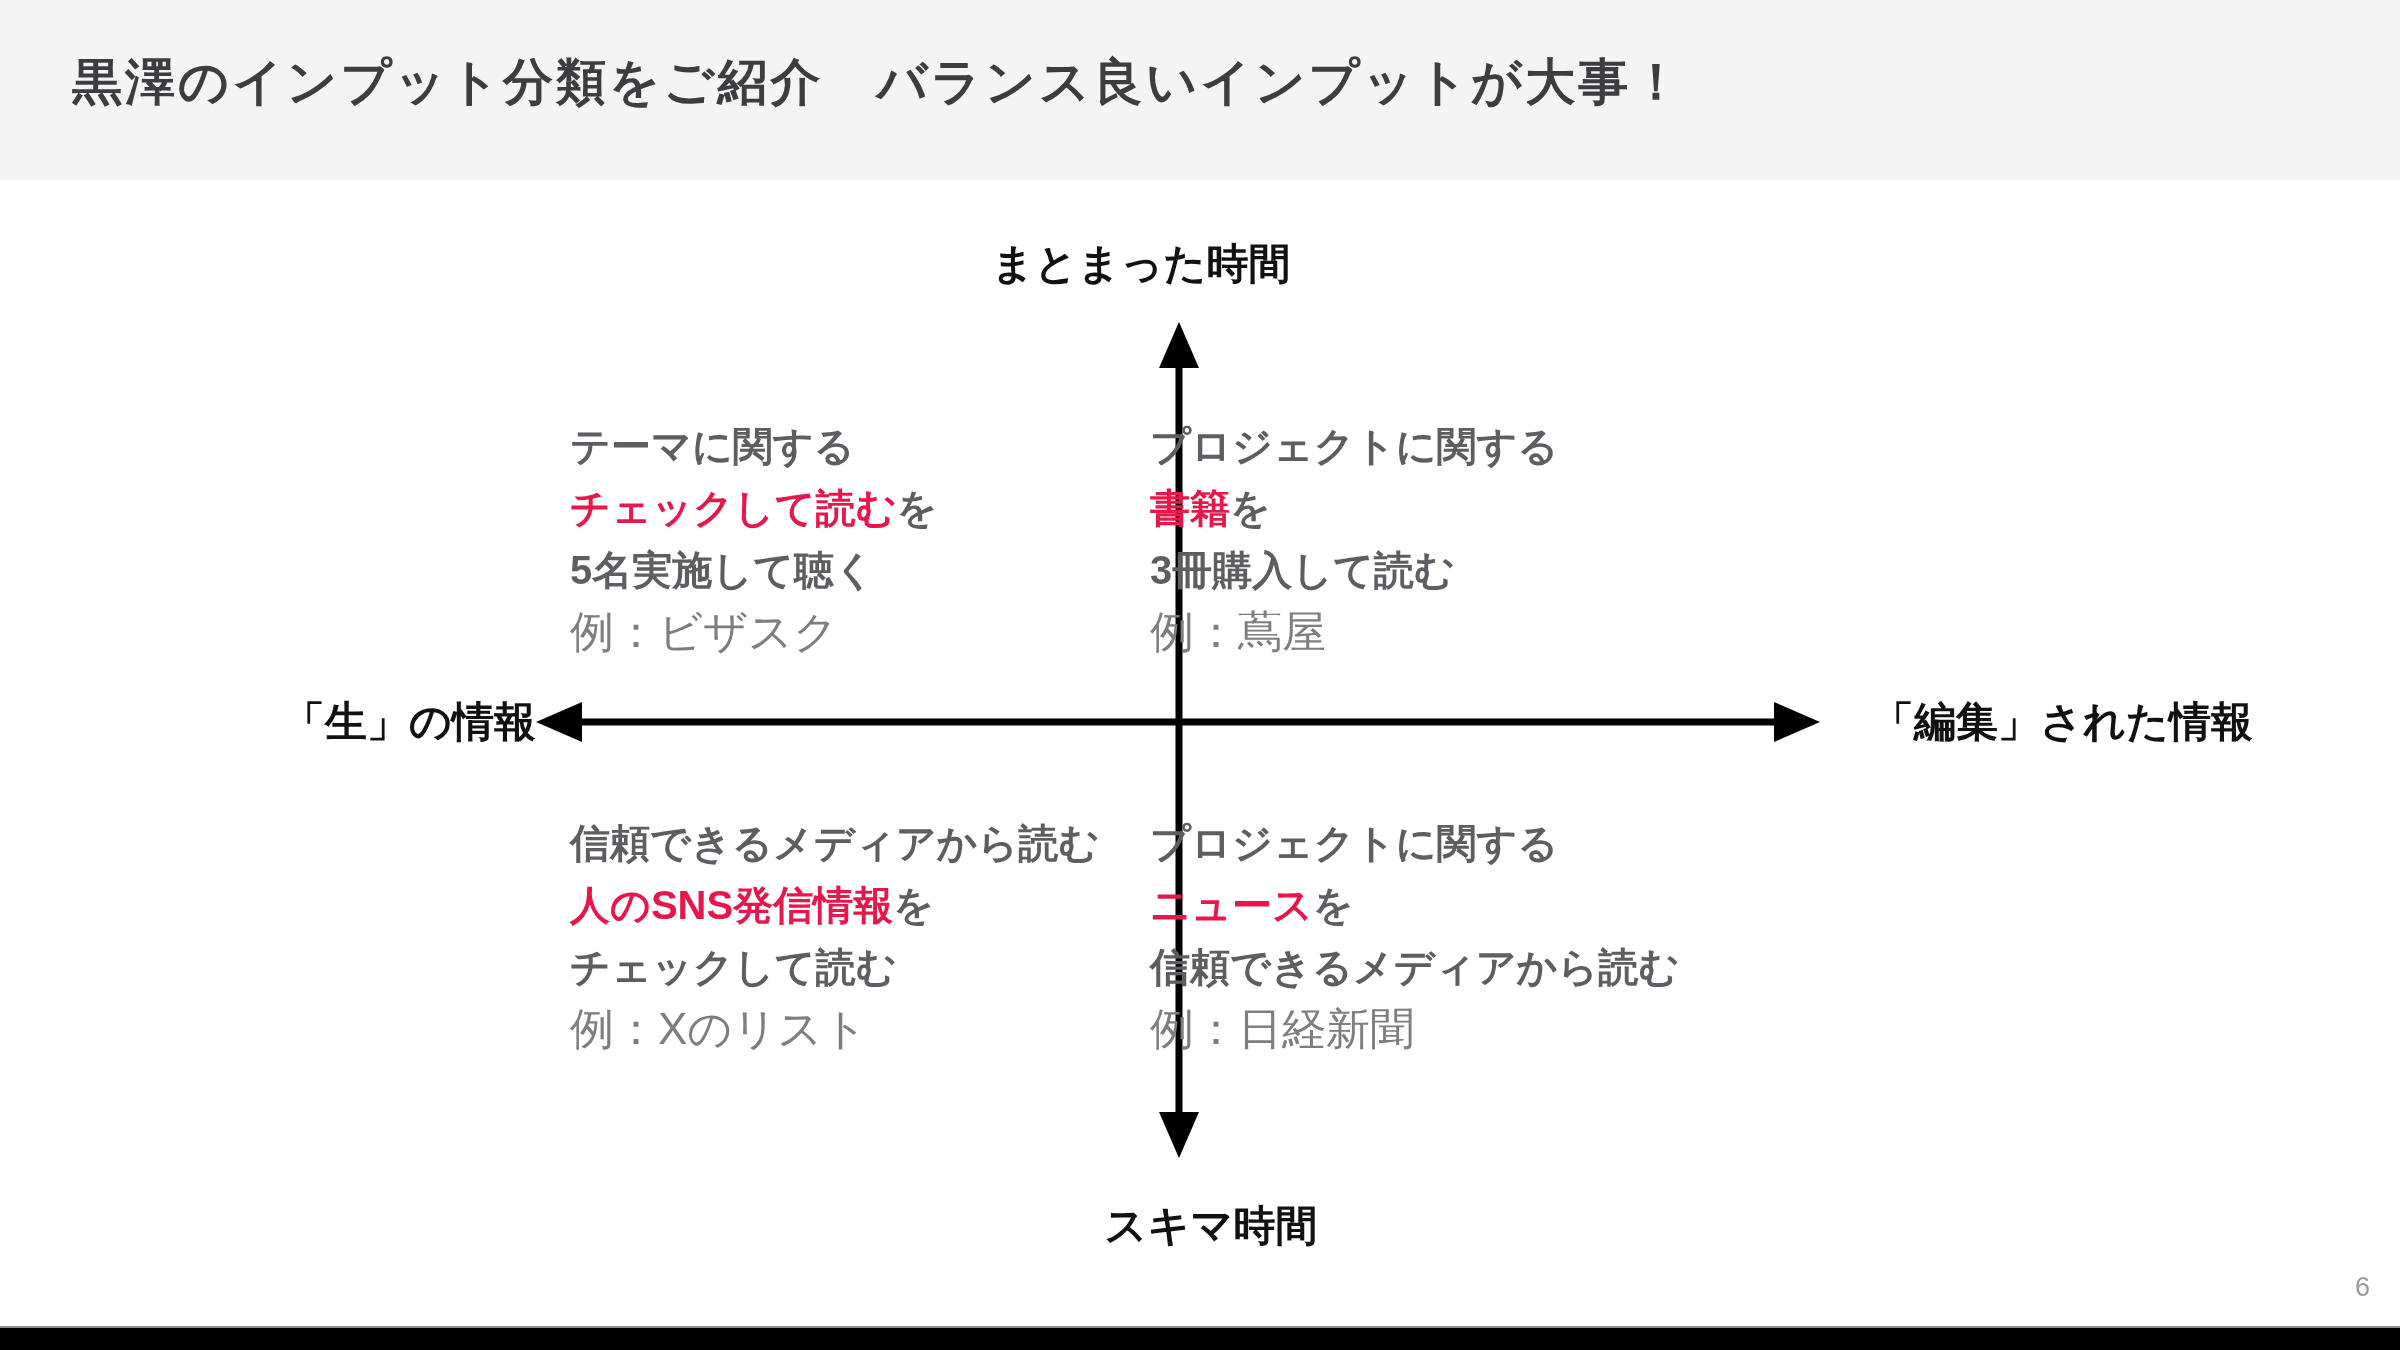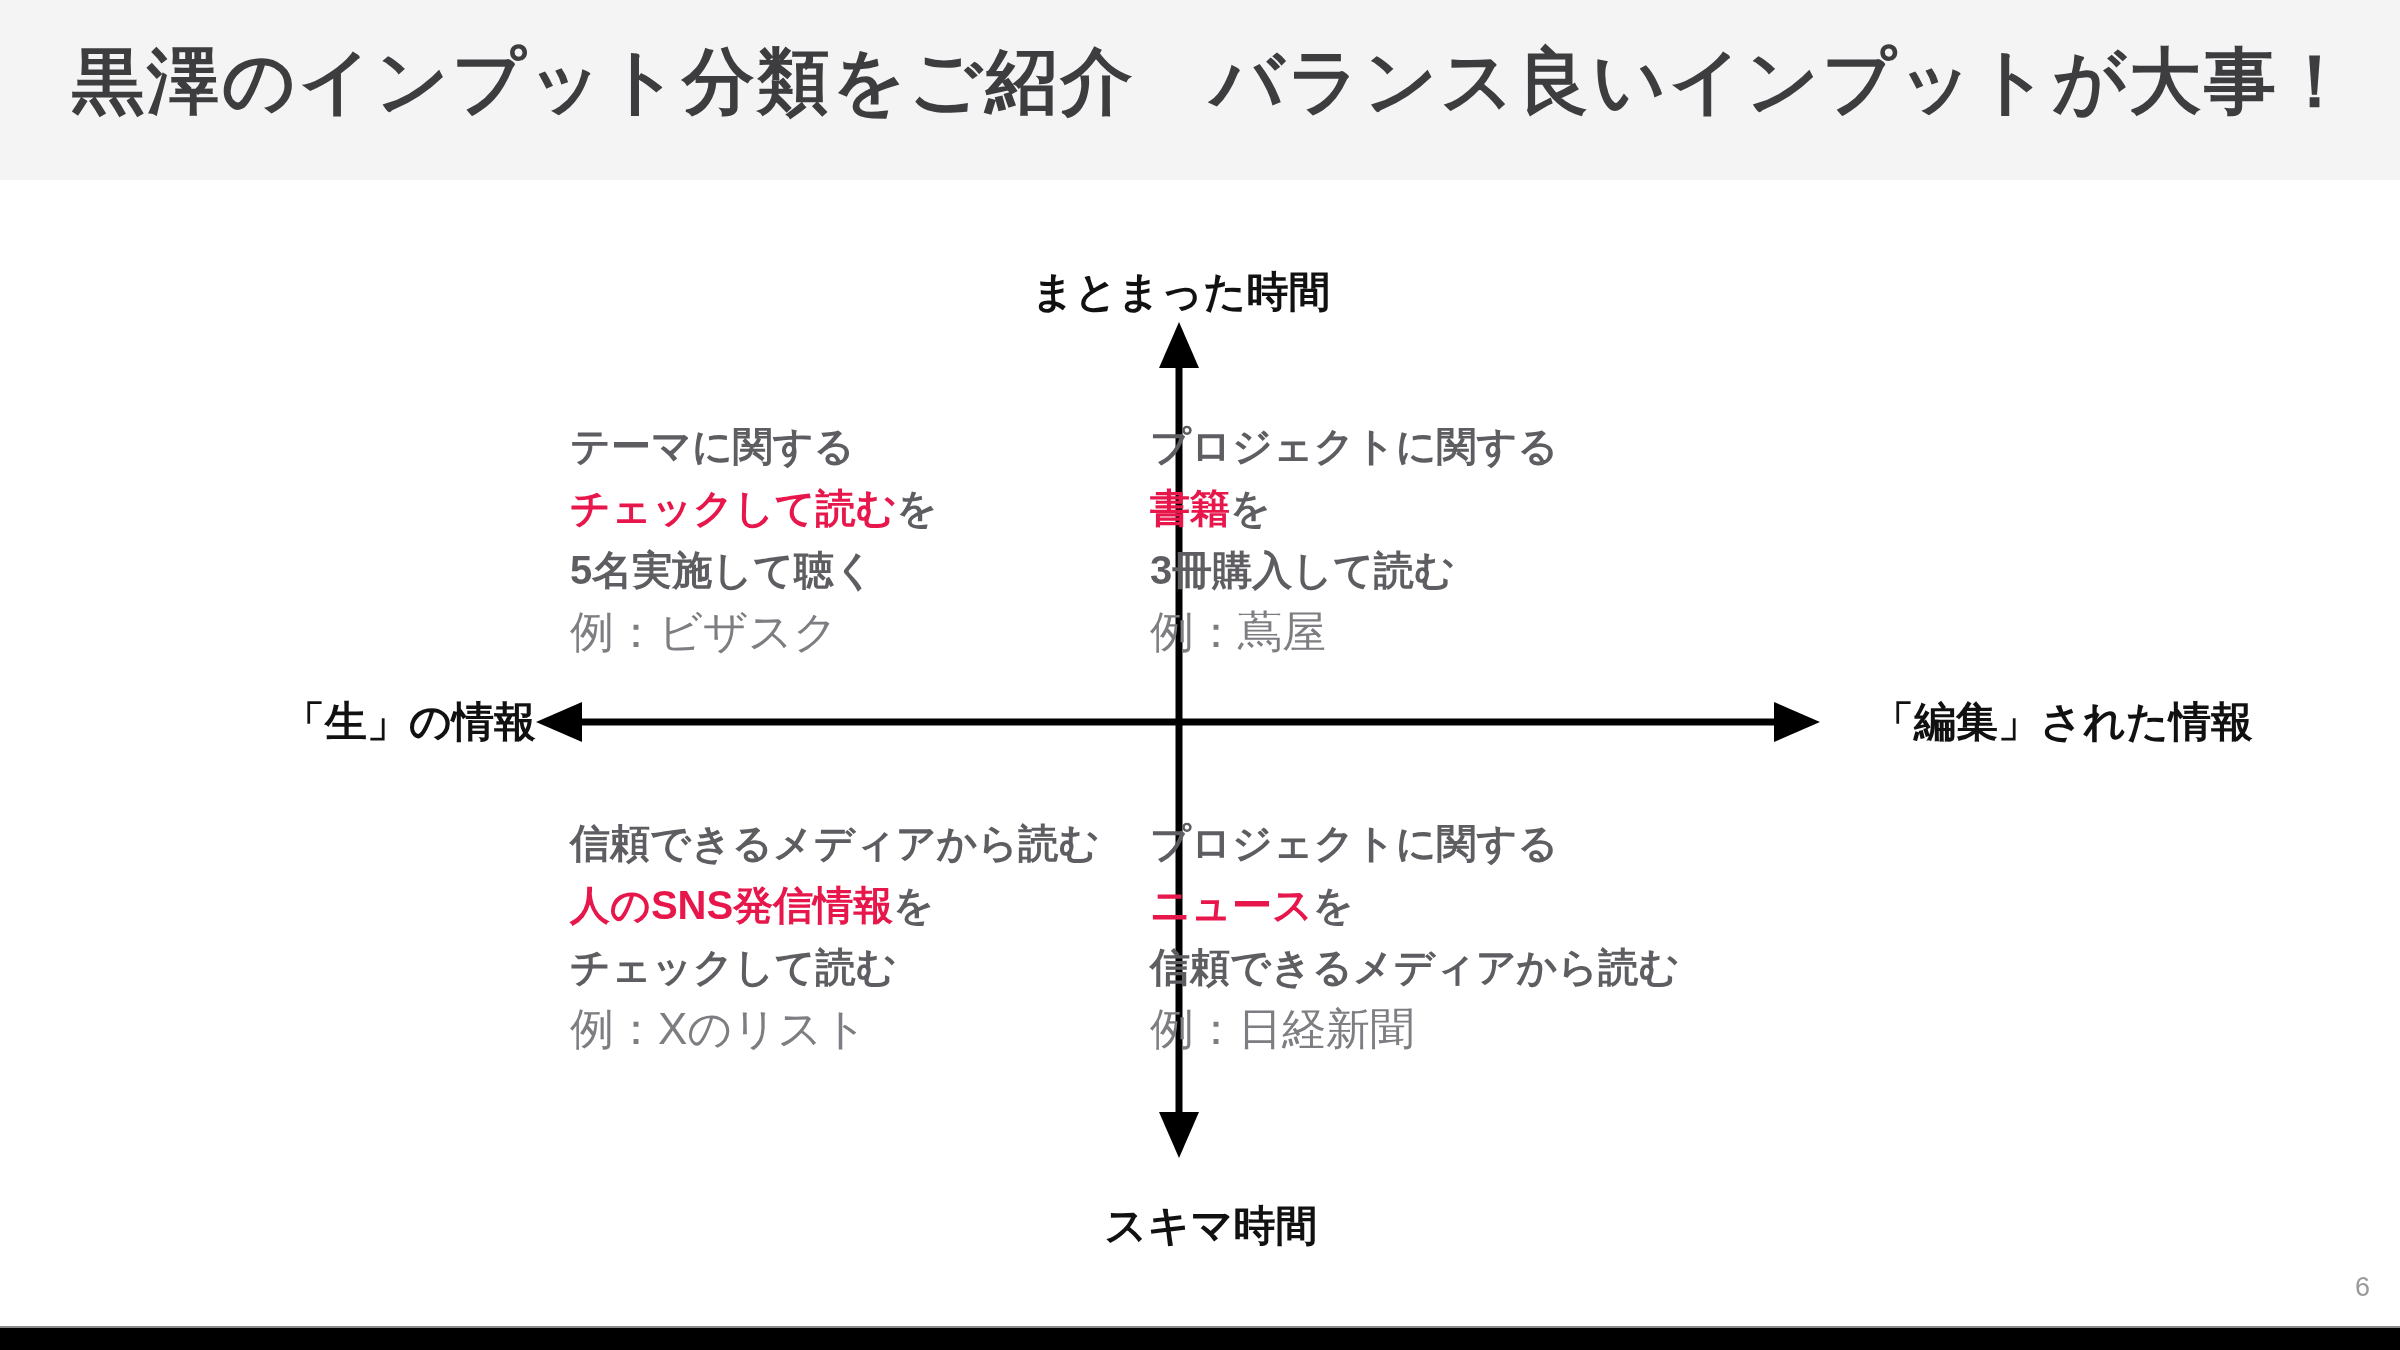--- a/index.html
+++ b/index.html
@@ -20,42 +20,42 @@
     position: absolute;
     top: 0; left: 0;
     width: 100%;
     height: 180px;
     background: var(--header_bg, #f4f4f4);
     display: flex;
     align-items: center;
   }
   .title {
     margin: 0 0 16px 72px;
-    font-size: 72px;
+    font-size: 50px;
     font-weight: bold;
     letter-spacing: 3px;
     color: var(--title_text, #3d3d40);
     white-space: nowrap;
   }
   
   .axes-svg {
     position: absolute;
     top: 0; left: 0;
     width: 2400px;
     height: 1350px;
   }
   
   .axis-label {
     position: absolute;
     font-weight: bold;
     font-size: 42px;
     color: var(--axis_label_text, #111111);
     white-space: nowrap;
   }
-  .axis-label.v-top    { left: 1181px; top: 236px;  transform: translateX(-50%); margin-top: 28px; }
+  .axis-label.v-top    { left: 1141px; top: 236px;  transform: translateX(-50%); }
   .axis-label.v-bottom { left: 1211px; top: 1198px; transform: translateX(-50%); }
   .axis-label.h-left   { left: 283px;  top: 722px;  transform: translateY(-50%); }
   .axis-label.h-right  { left: 1872px; top: 722px;  transform: translateY(-50%); }
   
   .q {
     position: absolute;
     width: 640px;
     text-align: left;
   }
   .q.tl { left: 570px;  top: 415px; }

